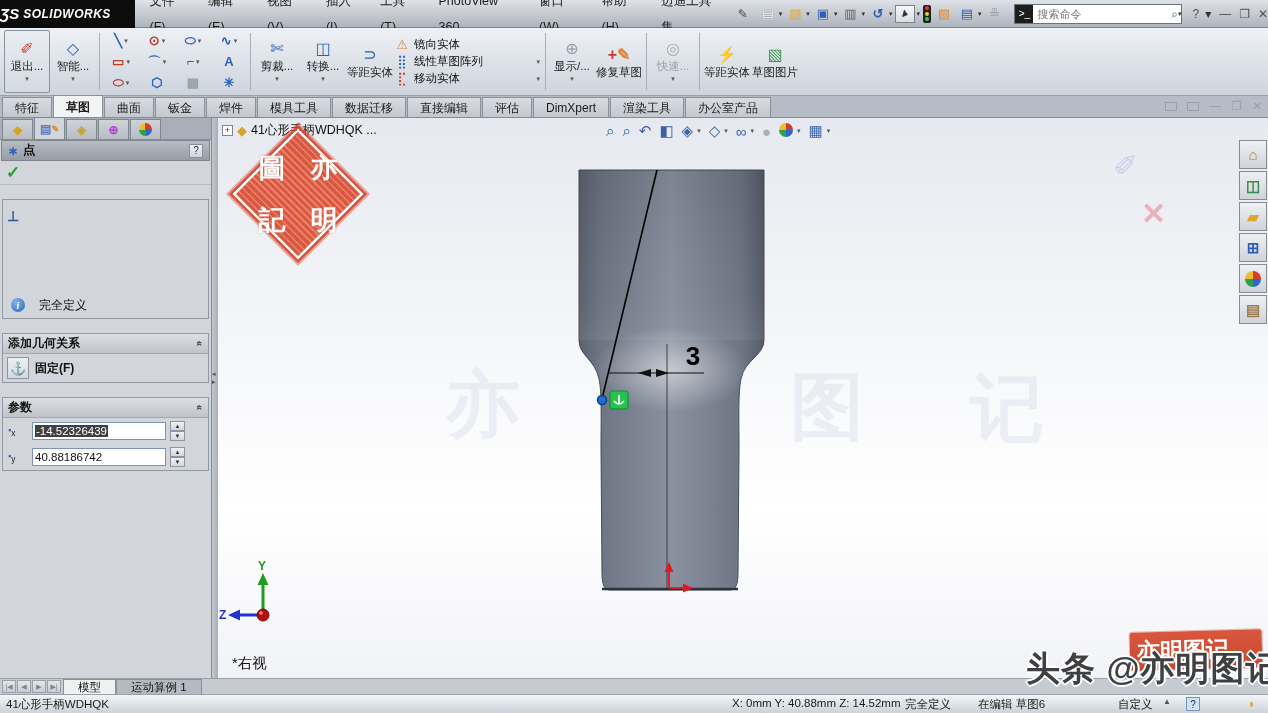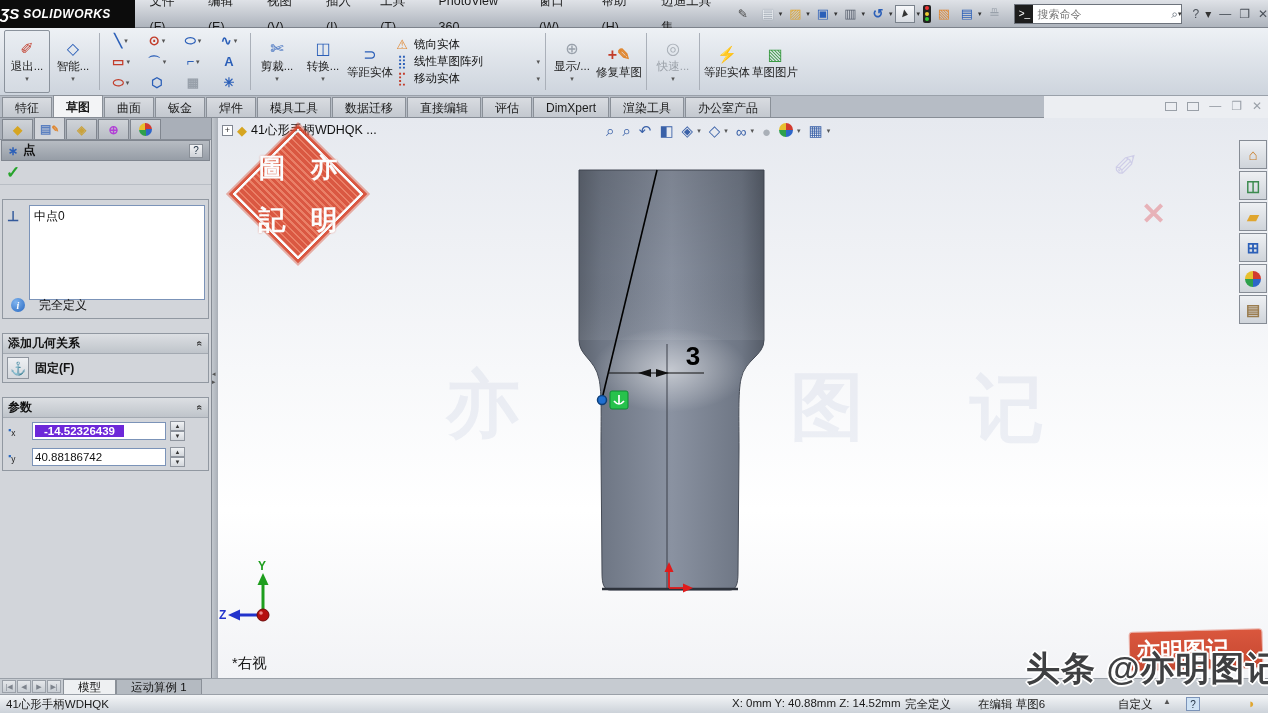--- a/index.html
+++ b/index.html
@@ -48,21 +48,21 @@
   .sketchgrid { display:grid; grid-template-columns:repeat(4,36px); grid-auto-rows:21px; align-content:center; }
   .sg-cell { display:flex; align-items:center; justify-content:center; gap:2px; font-size:13px; }
   .sg-cell .c { font-size:7px; color:#555; }
   .listgroup { display:flex; flex-direction:column; justify-content:center; gap:2px; width:148px; }
   .lg-row { display:flex; align-items:center; gap:4px; font-size:11.5px; }
   .lg-row .licon { width:16px; text-align:center; font-size:13px; }
   .lg-row .lcaret { margin-left:auto; font-size:7px; color:#555; padding-right:2px; }
   .bl { color:#2b5fb8; } .rd { color:#c23c2a; } .or { color:#e0862f; } .gr { color:#3b9b44; } .gy { color:#98a0aa; }
 
   
-  .ribbontabs { position:absolute; left:0; top:96px; width:1044px; height:22px; background:#b6bcc5; display:flex; align-items:flex-end; padding-left:2px; border-bottom:1px solid #878d96; }
+  .ribbontabs { position:absolute; left:0; top:96px; width:1268px; height:22px; background:#b6bcc5; display:flex; align-items:flex-end; padding-left:2px; border-bottom:1px solid #878d96; }
   .rtab { padding:0 12px; height:20px; line-height:20px; font-size:12px; background:linear-gradient(#d9dce1,#c3c8cf); border:1px solid #8a9098; border-bottom:none; margin-right:1px; color:#1c1c1c; }
   .rtab.active { background:#f3f4f6; font-weight:bold; height:22px; line-height:22px; }
   .doc-win-ctl { position:absolute; right:6px; top:99px; display:flex; gap:10px; align-items:center; color:#9aa0a8; }
   .dwc-box { width:12px; height:9px; border:1px solid #9aa0a8; }
   .doc-win-ctl span { font-size:12px; }
 
   
   .pmpanel { position:absolute; left:0; top:118px; width:212px; height:560px; background:#d2d5da; border-right:1px solid #868c95; }
   .pm-tabs { height:22px; background:#a9afb8; display:flex; align-items:flex-end; padding-left:2px; border-bottom:1px solid #868c95; }
   .pm-tab { width:31px; height:20px; background:linear-gradient(#cfd3d8,#b8bdc4); border:1px solid #80868f; border-bottom:none; display:flex; align-items:center; justify-content:center; font-size:12px; margin-right:1px; }
@@ -80,21 +80,21 @@
   .rel-list { position:absolute; left:26px; top:5px; width:176px; height:95px; background:#fff; border:1px solid #7b93b8; padding:2px 4px; font-size:12px; }
   .rel-status { position:absolute; left:0; bottom:2px; height:22px; display:flex; align-items:center; gap:14px; padding-left:8px; }
   .info-ic { width:14px; height:14px; border-radius:50%; background:radial-gradient(circle at 35% 30%, #7fb4ef, #2767c0); color:#fff; font-size:10px; font-weight:bold; font-style:italic; display:flex; align-items:center; justify-content:center; font-family:"Liberation Serif",serif; }
   .fix-row { height:28px; display:flex; align-items:center; gap:6px; padding-left:4px; }
   .fix-ic { width:22px; height:22px; border:1px solid #8f959e; background:linear-gradient(#eef0f3,#d4d8dd); display:flex; align-items:center; justify-content:center; font-size:13px; color:#4a5058; }
   .fix-lbl { font-weight:bold; font-size:12px; }
   .param-row { height:26px; display:flex; align-items:center; padding-left:5px; gap:4px; }
   .p-ic { width:20px; font-size:10px; color:#222; }
   .p-ic b { color:#2767c0; font-size:9px; }
   .p-field { width:134px; height:18px; background:#fff; border:1px solid #7b93b8; font-size:11.5px; display:flex; align-items:center; padding:0 2px; overflow:hidden; }
-  .p-field .selected { background:#6d28d9; color:#fff; padding:0 9px;font-weight:bold; }
+  .p-field .selected { background:#404040; color:#fff; padding:0 1px; }
   .spinner { width:15px; height:20px; display:flex; flex-direction:column; }
   .spinner span { flex:1; border:1px solid #8f959e; background:linear-gradient(#f0f2f4,#d3d7dc); font-size:6px; display:flex; align-items:center; justify-content:center; color:#333; }
 
   .splitter { position:absolute; left:212px; top:118px; width:6px; height:560px; background:linear-gradient(90deg,#c3c8ce,#a9afb7); }
   .splitter .sar { position:absolute; top:252px; left:0; font-size:7px; color:#555; line-height:8px; }
 
   
   .viewport { position:absolute; left:218px; top:118px; width:1050px; height:560px;
     background:linear-gradient(#e6e9ef 0%, #f7f8fa 45%, #ffffff 70%, #f2f3f6 100%); overflow:hidden; }
   .ftree { position:absolute; left:4px; top:4px; display:flex; align-items:center; gap:4px; font-size:12.5px; }
@@ -363,23 +363,20 @@
     <span class="ptitle">点</span>
     <span class="phelp">?</span>
   </div>
   <div class="pm-okrow">
     <span class="pm-check">✓</span>
   </div>
 
   <div class="pm-group">
     <div class="rel-body">
       <span class="rel-gutter">⊥</span>
-      <div class="rel-list">
-        <div>中点0</div>
-      </div>
       <div class="rel-status">
         <span class="info-ic">i</span>
         <span>完全定义</span>
       </div>
     </div>
   </div>
 
   <div class="pm-group">
     <div class="pm-ghead">
       <span>添加几何关系</span>

